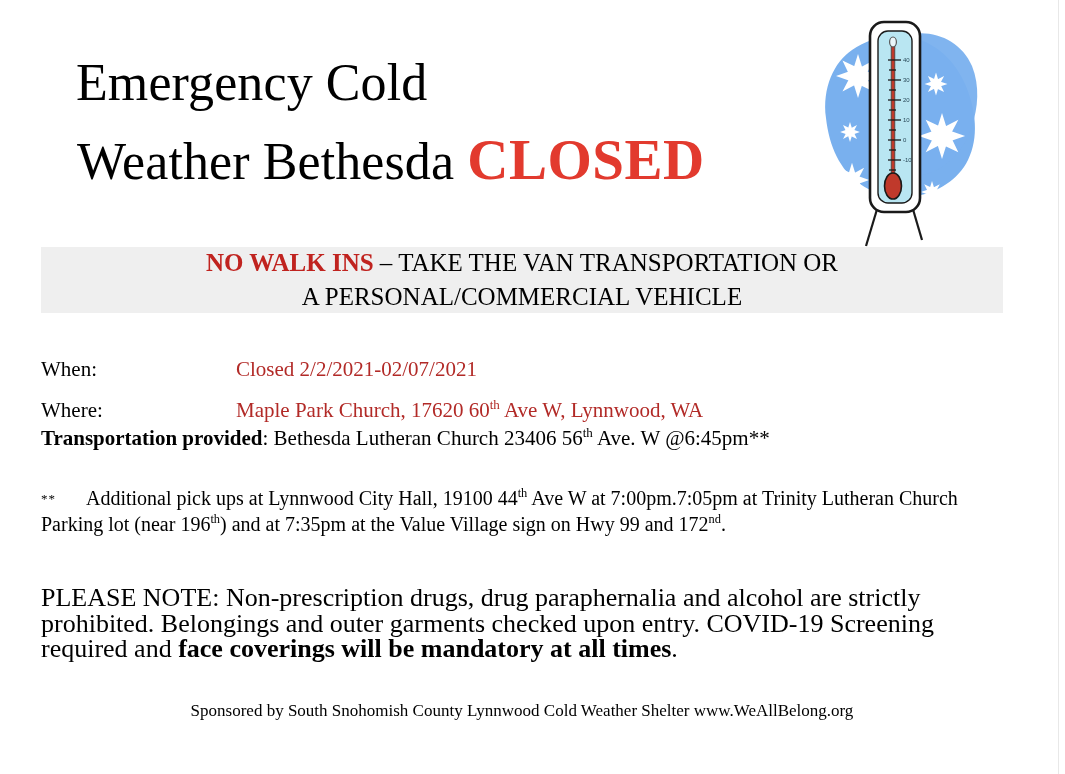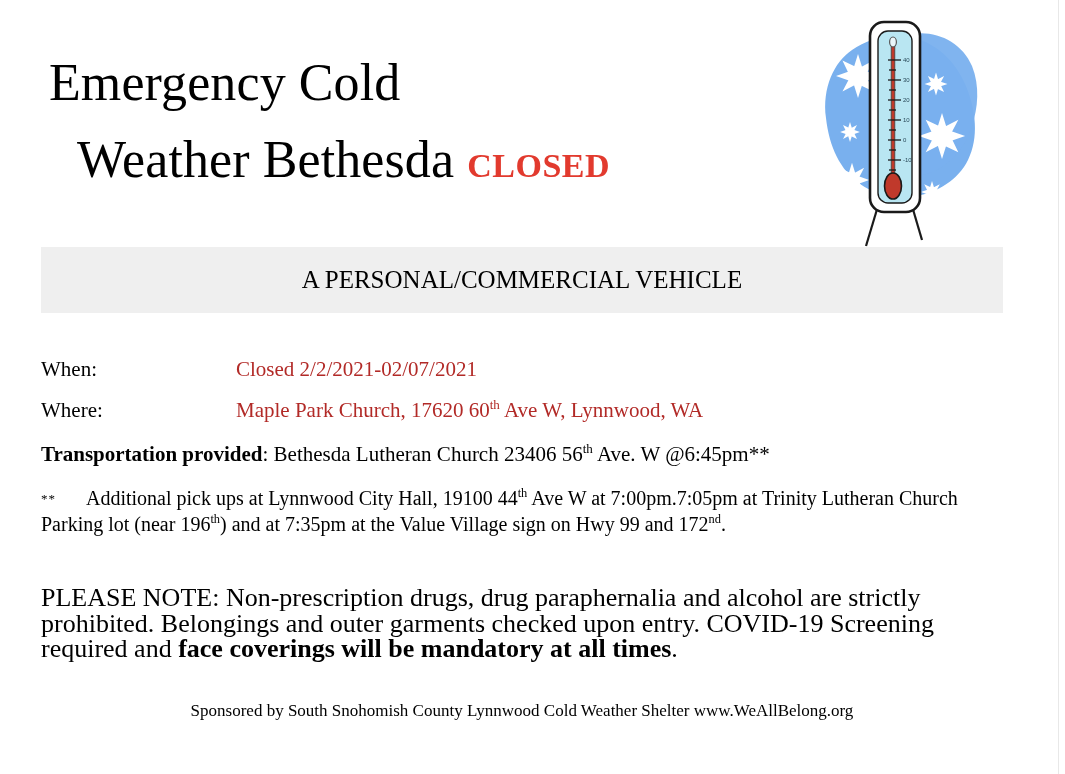--- a/index.html
+++ b/index.html
@@ -34,26 +34,26 @@
     left: 0;
     top: 44px;
     width: 830px;
   }
   .title-line {
     font-size: 52px;
     line-height: 77px;
     white-space: nowrap;
     letter-spacing: 0.1px;
   }
-  .title-line-1 { padding-left: 49px; }
+  .title-line-1 { padding-left: 76px; }
   .title-line-2 { padding-left: 77px; }
   .closed-word {
     font-weight: bold;
     color: #e23a2e;
-    font-size: 34px;
+    font-size: 57px;
     letter-spacing: 0.5px;
   }
 
   
   .thermo-art {
     position: absolute;
     left: 816px;
     top: 14px;
     width: 168px;
     height: 236px;
@@ -99,21 +99,21 @@
   }
   .detail-label {
     display: inline-block;
     width: 195px;
   }
   .detail-value-red { color: #b22a27; }
   .transport-row {
     font-size: 21px;
     line-height: 28.5px;
     white-space: nowrap;
-    margin-top: 16px;
+    margin-top: 0px;
   }
   .transport-row b { font-weight: bold; }
 
   sup {
     font-size: 0.62em;
     vertical-align: super;
     line-height: 0;
   }
 
   
@@ -235,20 +235,21 @@
         <text x="87" y="68">30</text>
         <text x="87" y="88">20</text>
       <text x="87" y="108">10</text>
         <text x="87" y="128">0</text>
         <text x="87" y="148">-10</text>
     </g>
   </svg>
 </div>
 
 <div class="banner">
+  <div class="banner-line"><span class="banner-strong">NO WALK INS</span><span> – TAKE THE VAN TRANSPORTATION OR</span></div>
   <div class="banner-line">A PERSONAL/COMMERCIAL VEHICLE</div>
 </div>
 
 <div class="details">
   <div class="detail-row"><span class="detail-label">When:</span><span class="detail-value-red">Closed 2/2/2021-02/07/2021</span></div>
 
   <div class="detail-row"><span class="detail-label">Where:</span><span class="detail-value-red"><span>Maple Park Church, 17620 60</span><sup>th</sup><span> Ave W, Lynnwood, WA</span></span></div>
 
 
   <div class="transport-row"><b>Transportation provided</b><span>: Bethesda Lutheran Church 23406 56</span><sup>th</sup><span> Ave. W @6:45pm**</span></div>

